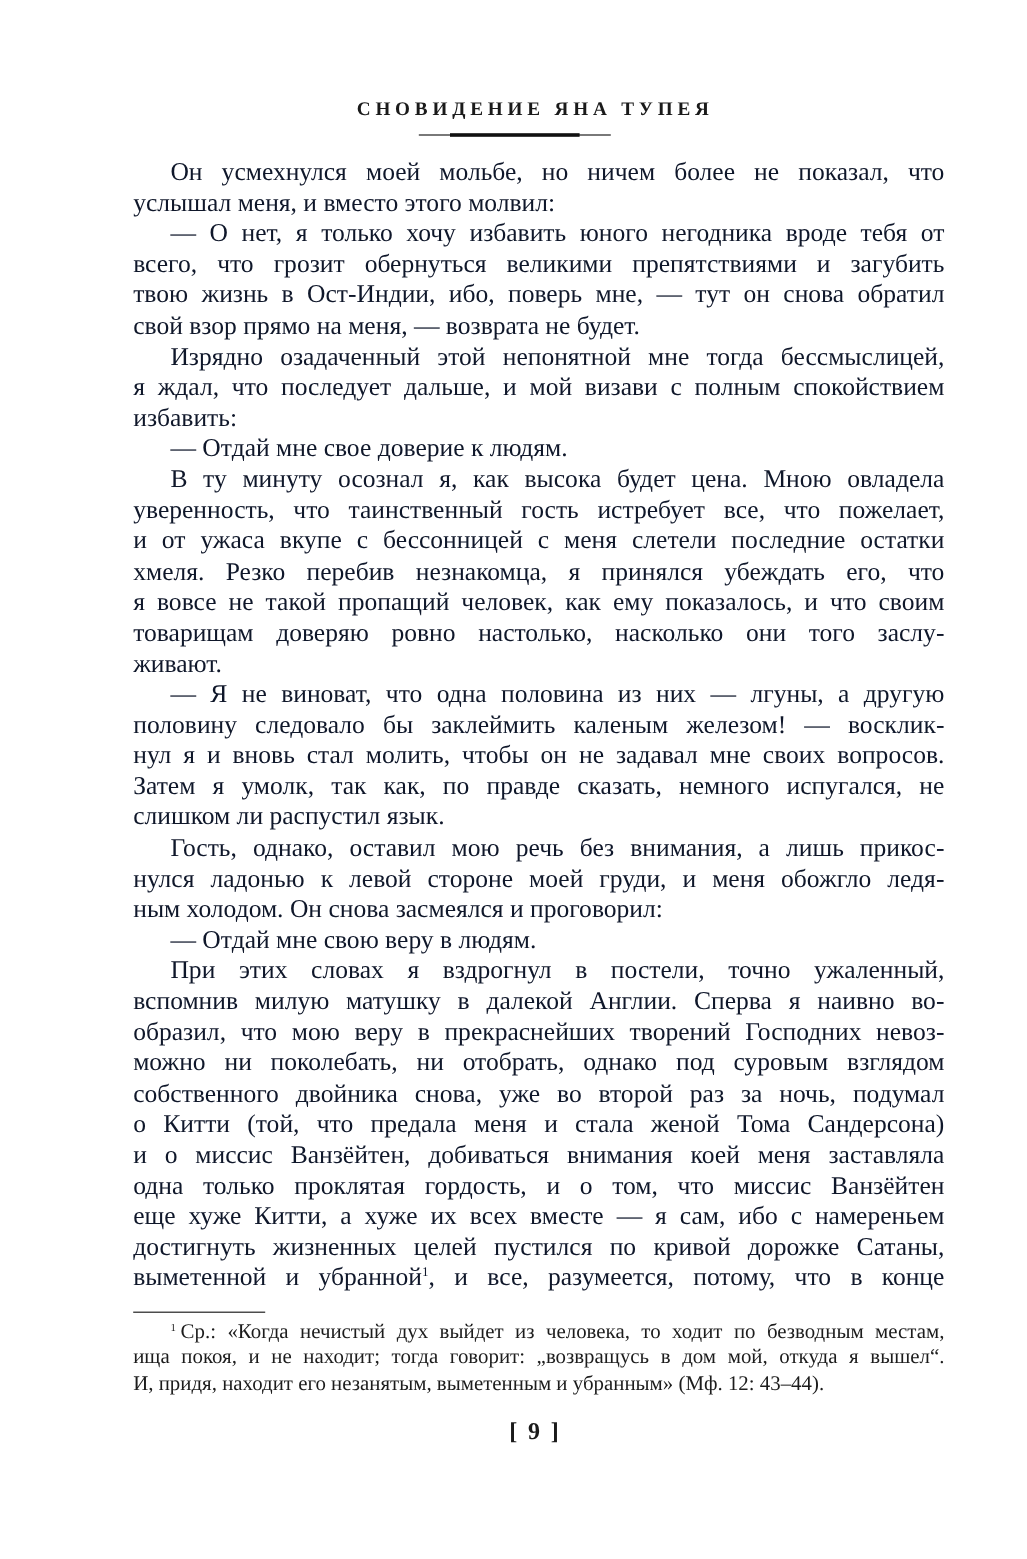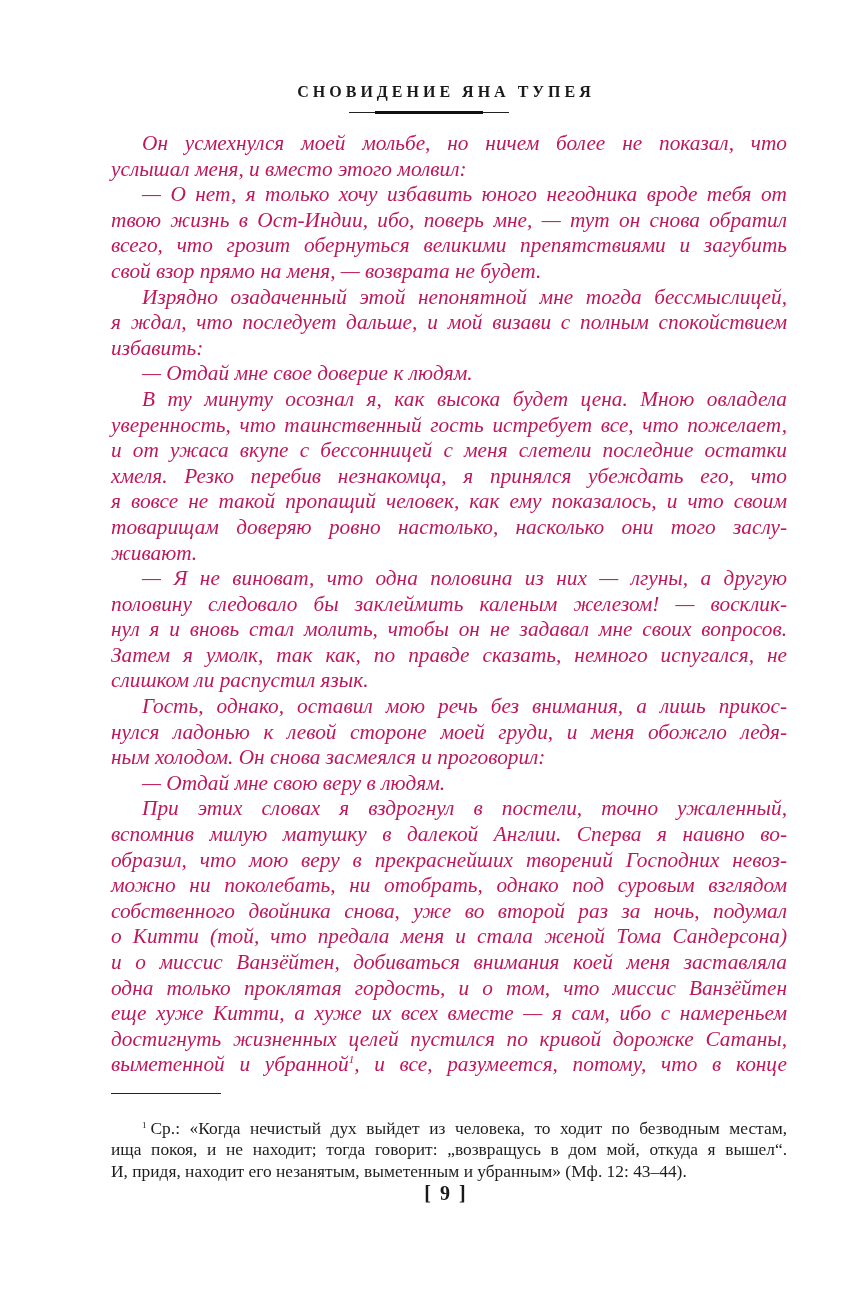--- a/index.html
+++ b/index.html
@@ -8,31 +8,31 @@
   .running-head {
     position: absolute; top: 83px; left: 0; width: 856px; text-align: center;
     font-family: "Liberation Serif", "DejaVu Serif", serif; font-weight: bold;
     font-size: 16px; letter-spacing: 4px; color: #1a1a1a;
   }
   .rule-thin { position: absolute; top: 112px; left: 331px; width: 160px; height: 1px; background: #222; }
   .rule-thick { position: absolute; top: 111px; left: 357px; width: 108px; height: 3px; background: #111; }
   .body-text {
     position: absolute; top: 131px; left: 93px; width: 676px;
     font-family: "Liberation Serif", "DejaVu Serif", serif;
-    font-size: 21.3px; line-height: 25.6px; color: #be185d; font-style: italic;
+    font-size: 21.3px; line-height: 25.6px; color: #0f172a;
   }
   .line { display: block; white-space: nowrap; text-align: justify; text-align-last: justify; height: 25.6px; }
   .line.last { text-align-last: left; }
   .line.indent { padding-left: 31px; }
   sup { font-size: 11px; line-height: 0; vertical-align: 8px; }
   .fn-rule { position: absolute; top: 1093px; left: 93px; width: 110px; height: 1px; background: #222; }
   .footnote {
     position: absolute; top: 1099px; left: 93px; width: 676px;
     font-family: "Liberation Serif", "DejaVu Serif", serif;
-    font-size: 17.4px; line-height: 21.3px; color: #1c1c1c; margin-top: 19px;
+    font-size: 17.4px; line-height: 21.3px; color: #1c1c1c;
   }
   .fn-line { display: block; white-space: nowrap; text-align: justify; text-align-last: justify; }
   .fn-line.last { text-align-last: left; }
   .fn-line.indent { padding-left: 31px; }
   .fn-line sup { font-size: 9px; vertical-align: 6px; margin-right: 4px; }
   .folio {
     position: absolute; top: 1182px; left: 0; width: 856px; text-align: center;
     font-family: "Liberation Serif", "DejaVu Serif", serif; font-weight: bold;
     font-size: 20px; color: #1a1a1a; letter-spacing: 2px;
   }
@@ -42,22 +42,22 @@
 
 <div class="page">
   <div class="running-head">СНОВИДЕНИЕ ЯНА ТУПЕЯ</div>
   <div class="rule-thin"></div>
   <div class="rule-thick"></div>
 
   <div class="body-text" id="body-text">
       <span class="line indent">Он усмехнулся моей мольбе, но ничем более не показал, что</span>
       <span class="line last">услышал меня, и вместо этого молвил:</span>
       <span class="line indent">— О нет, я только хочу избавить юного негодника вроде тебя от</span>
+      <span class="line">всего, что грозит обернуться великими препятствиями и загубить</span>
       <span class="line">твою жизнь в Ост-Индии, ибо, поверь мне, — тут он снова обратил</span>
-      <span class="line">всего, что грозит обернуться великими препятствиями и загубить</span>
       <span class="line last">свой взор прямо на меня, — возврата не будет.</span>
       <span class="line indent">Изрядно озадаченный этой непонятной мне тогда бессмыслицей,</span>
       <span class="line">я ждал, что последует дальше, и мой визави с полным спокойствием</span>
       <span class="line last">избавить:</span>
       <span class="line indent last">— Отдай мне свое доверие к людям.</span>
       <span class="line indent">В ту минуту осознал я, как высока будет цена. Мною овладела</span>
       <span class="line">уверенность, что таинственный гость истребует все, что пожелает,</span>
       <span class="line">и от ужаса вкупе с бессонницей с меня слетели последние остатки</span>
       <span class="line">хмеля. Резко перебив незнакомца, я принялся убеждать его, что</span>
       <span class="line">я вовсе не такой пропащий человек, как ему показалось, и что своим</span>

